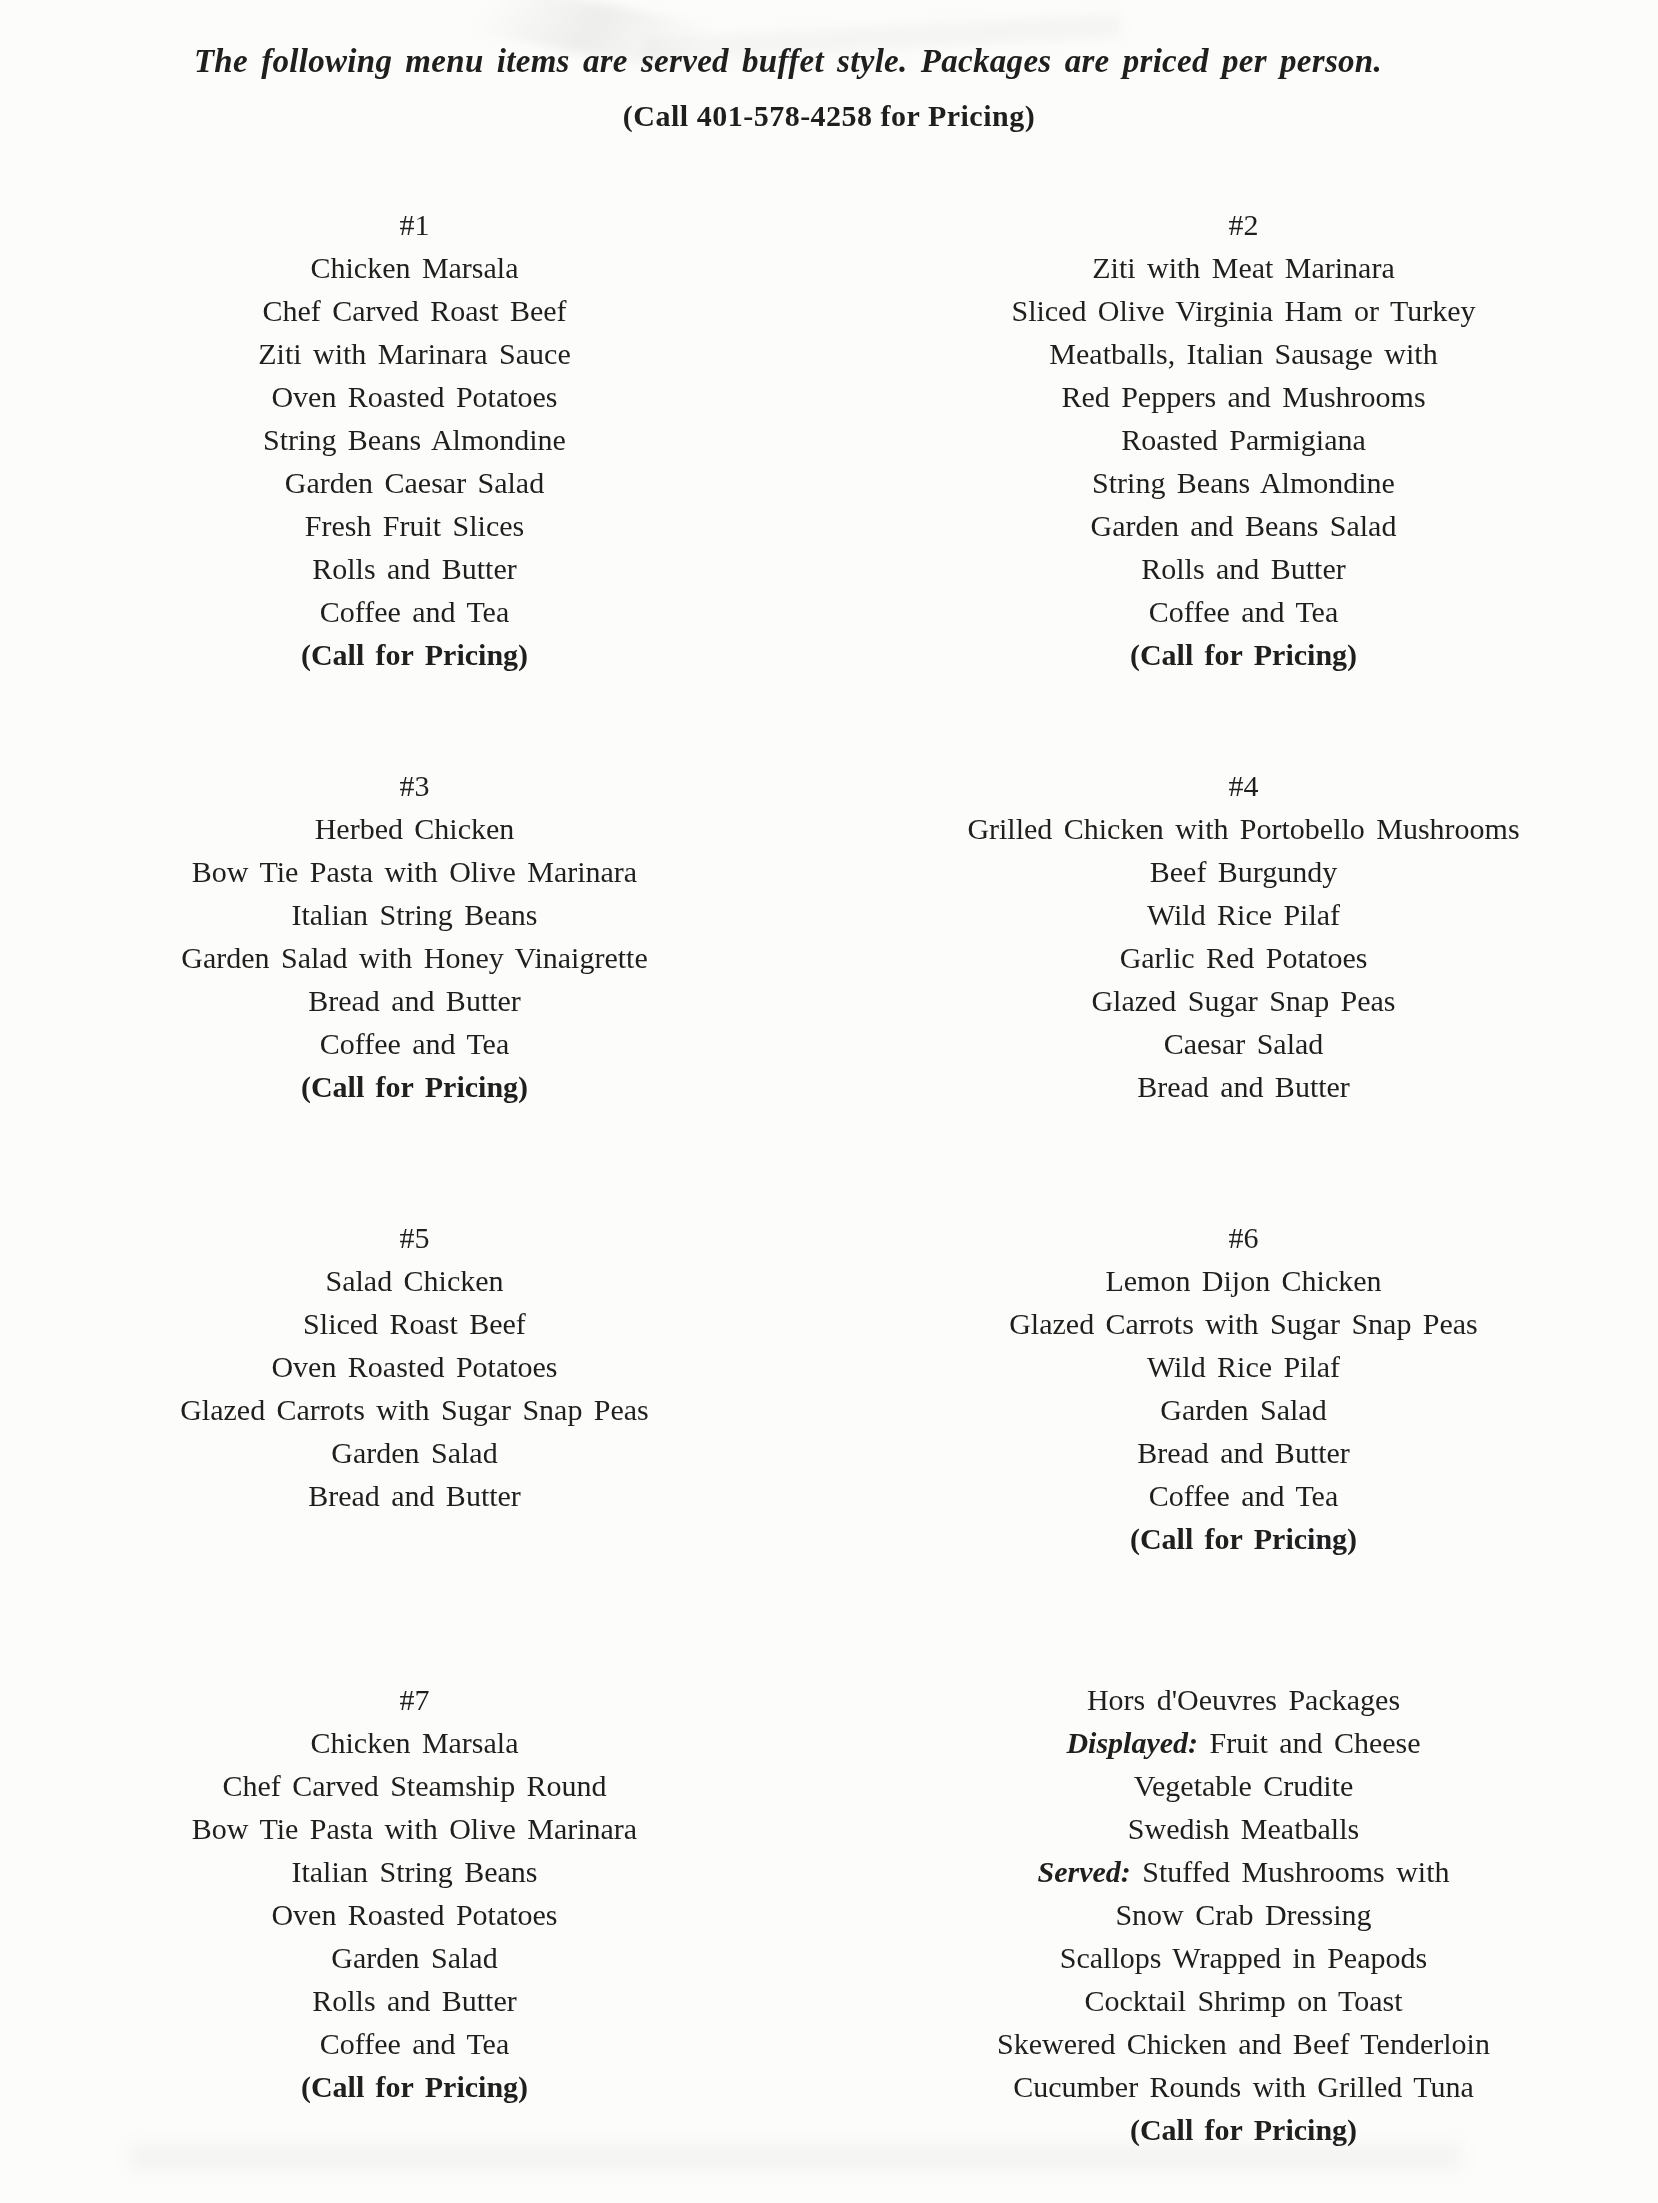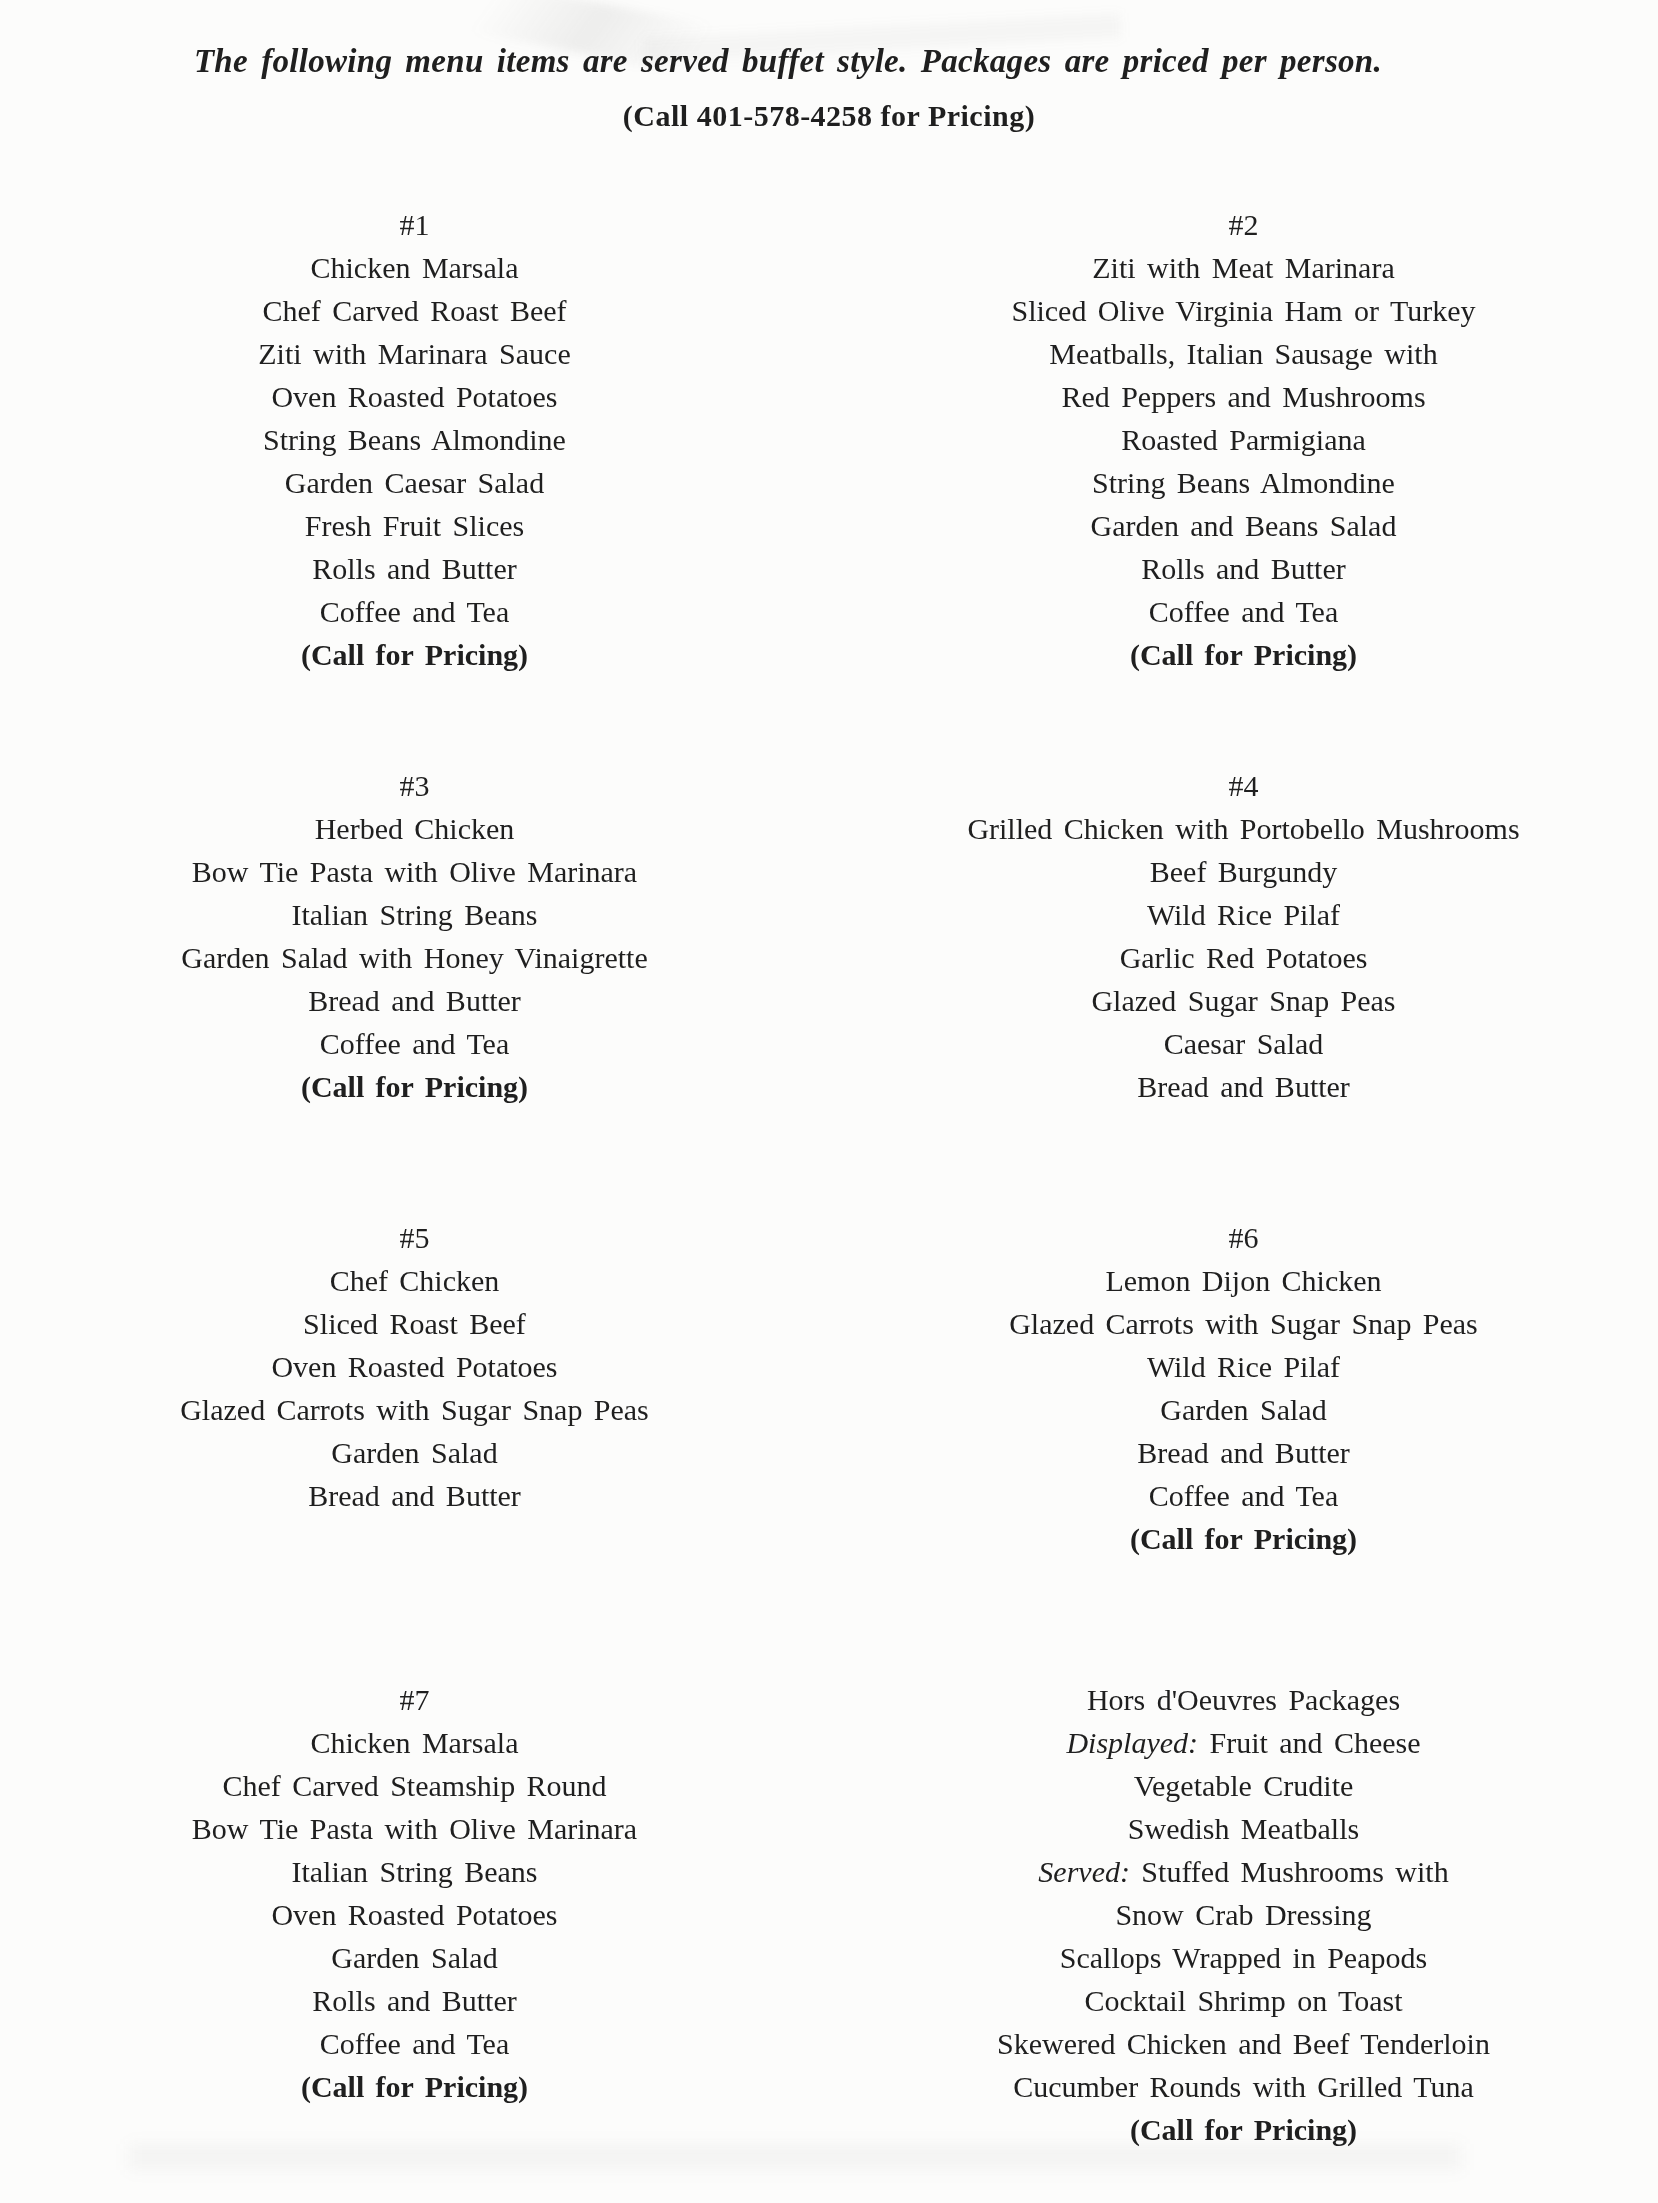--- a/index.html
+++ b/index.html
@@ -62,21 +62,21 @@
     line-height: 43px;
     font-weight: 400;
   }
   .pkg-title.bold { font-weight: 400; }
   .pkg-items {
     list-style: none;
     margin: 0;
     padding: 0;
   }
   .item-prefix {
-    font-weight: 400;
+    font-weight: 700;
     font-style: italic;
   }
   .pkg-pricing {
     font-weight: 700;
   }
   
   .smudge {
     position: absolute;
     pointer-events: none;
   }
@@ -171,21 +171,21 @@
             <li>Caesar Salad</li>
             <li>Bread and Butter</li>
           </ul>
 
   </section>
 </div>
       <div class="row row-2">
   <section class="package">
     <h2 class="pkg-title">#5</h2>
     <ul class="pkg-items">
-            <li>Chef Chicken</li>
+            <li>Salad Chicken</li>
             <li>Sliced Roast Beef</li>
             <li>Oven Roasted Potatoes</li>
             <li>Glazed Carrots with Sugar Snap Peas</li>
             <li>Garden Salad</li>
             <li>Bread and Butter</li>
           </ul>
 
   </section>
 
   <section class="package">

